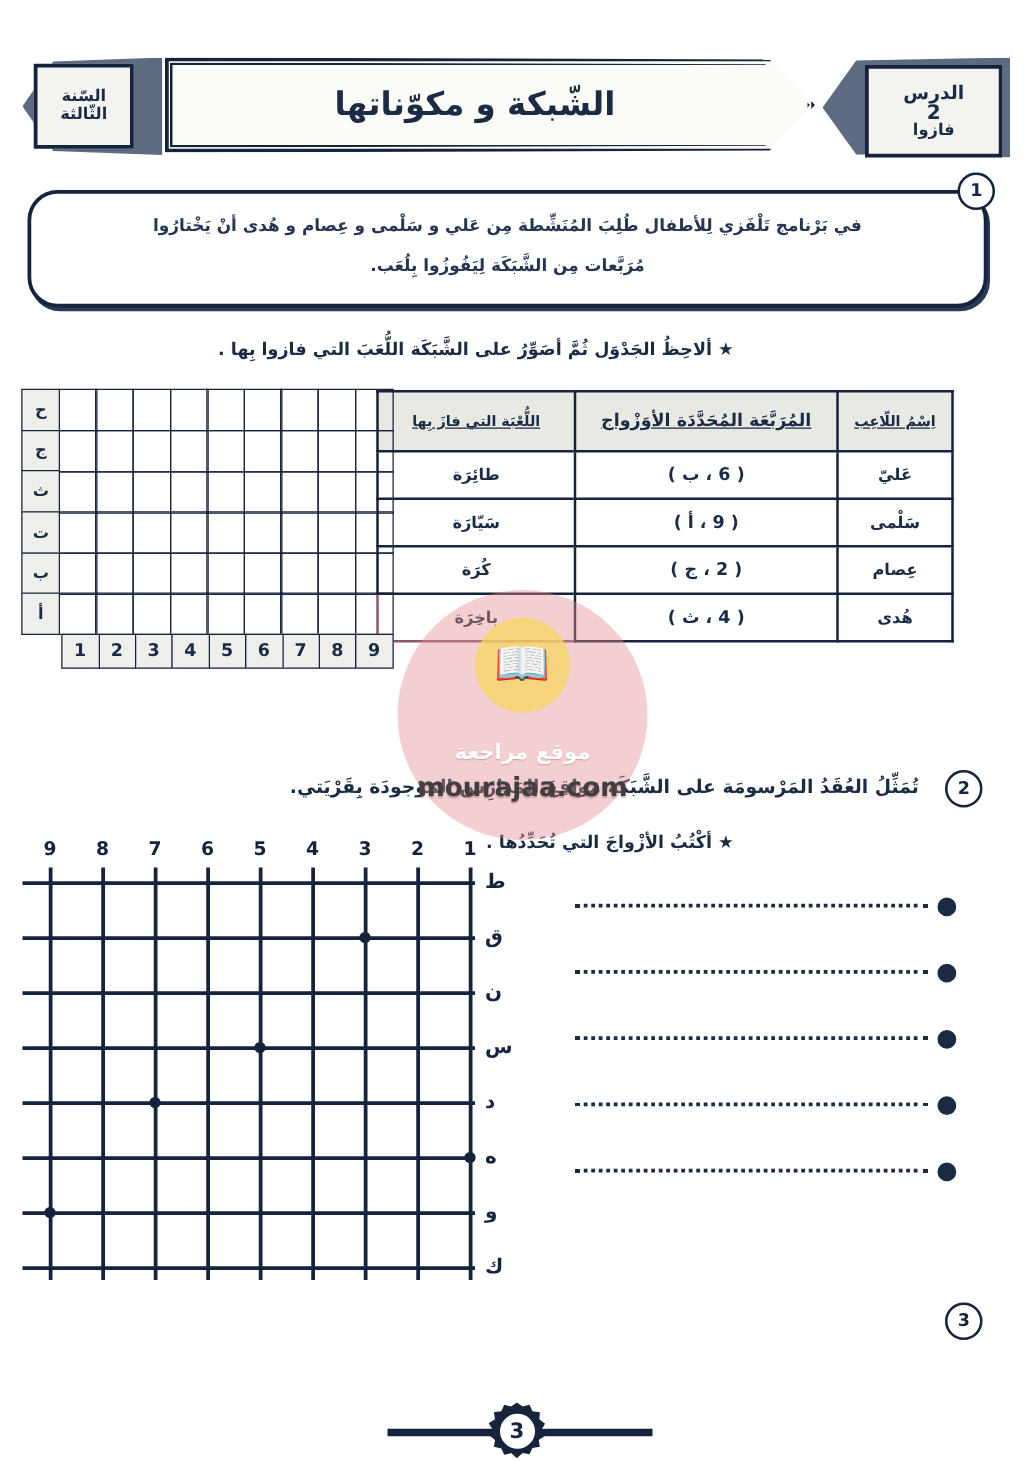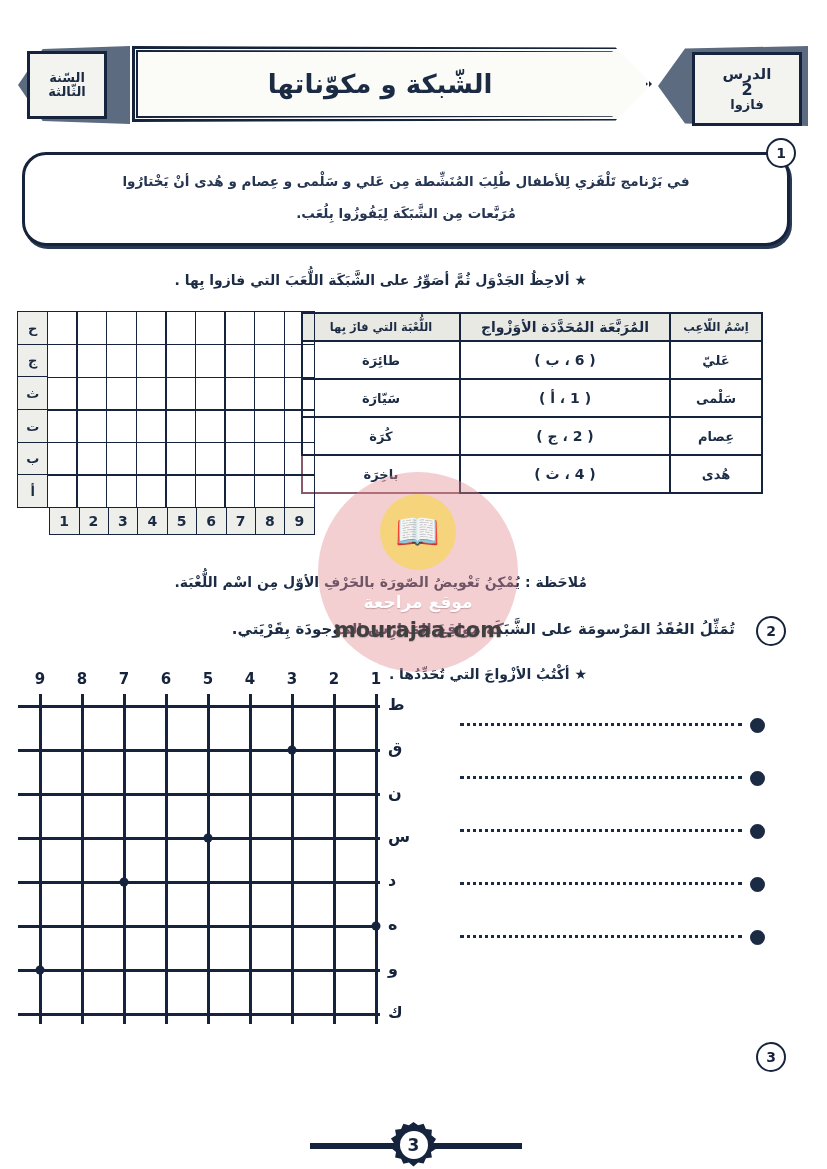--- a/index.html
+++ b/index.html
@@ -104,21 +104,21 @@
   .tbl{
     position:absolute;right:64px;top:288px;
     border-collapse:collapse;
     background:#fff;
   }
   .tbl th,.tbl td{
     border:2px solid #16233c;
     text-align:center;vertical-align:middle;
     font-size:13px;font-weight:bold;color:#1b2b44;
   }
-  .tbl th{background:#e9e9e4;font-size:11.5px;padding:5px 4px;}
+  .tbl th{background:#e9e9e4;font-size:11.5px;padding:15px 4px;text-decoration:underline;}
   .tbl td{padding:10px 4px;}
   .tbl .c-name{width:82px;}
   .tbl .c-pair{width:200px;font-size:14px;}
   .tbl .c-game{width:148px;}
   .tbl tr:last-child td.c-game{border:2px solid #8a5a6a;}
 
   
   .grid1{position:absolute;left:18px;top:288px;}
   .grid1 .cellrow{display:flex;}
   .grid1 .sq{width:29px;height:32px;border:1.4px solid #16233c;margin:-0.7px;}
@@ -253,21 +253,21 @@
       </tr>
     </thead>
     <tbody>
       <tr>
         <td class="c-name">عَليّ</td>
         <td class="c-pair">( 6 ، ب )</td>
         <td class="c-game">طائِرَة</td>
       </tr>
       <tr>
         <td class="c-name">سَلْمى</td>
-        <td class="c-pair">( 1 ، أ )</td>
+        <td class="c-pair">( 9 ، أ )</td>
         <td class="c-game">سَيّارَة</td>
       </tr>
       <tr>
         <td class="c-name">عِصام</td>
         <td class="c-pair">( 2 ، ج )</td>
         <td class="c-game">كُرَة</td>
       </tr>
       <tr>
         <td class="c-name">هُدى</td>
         <td class="c-pair">( 4 ، ث )</td>
@@ -356,21 +356,20 @@
         <div class="numcell">6</div>
         <div class="numcell">5</div>
         <div class="numcell">4</div>
         <div class="numcell">3</div>
         <div class="numcell">2</div>
         <div class="numcell">1</div>
         <div style="width: 29px; height: 26px;"></div>
       </div>
     </div>
 
-  <div class="instr" style="right:240px;top:550px;">مُلاحَظة : يُمْكِنُ تَعْويضُ الصّورَة بالحَرْفِ الأوّل مِن اسْم اللُّعْبَة.</div>
 
   <div class="ex-num" style="left:756px;top:592px;">2</div>
   <div class="instr" style="right:92px;top:596px;font-size:15px;">تُمَثِّلُ العُقَدُ المَرْسومَة على الشَّبَكَة مَواقِعَ المَدارِس المَوْجودَة بِقَرْيَتي.</div>
   <div class="instr" style="right:240px;top:642px;">★ أكْتُبُ الأزْواجَ التي تُحَدِّدُها .</div>
 
   <div class="cg" id="coordgrid">
       <div class="vline" style="left: 25px; top: 10px; height: 330px;"></div>
       <div class="xnum" style="left: 26px; top: -14px;">9</div>
       <div class="vline" style="left: 67px; top: 10px; height: 330px;"></div>
       <div class="xnum" style="left: 68px; top: -14px;">8</div>

